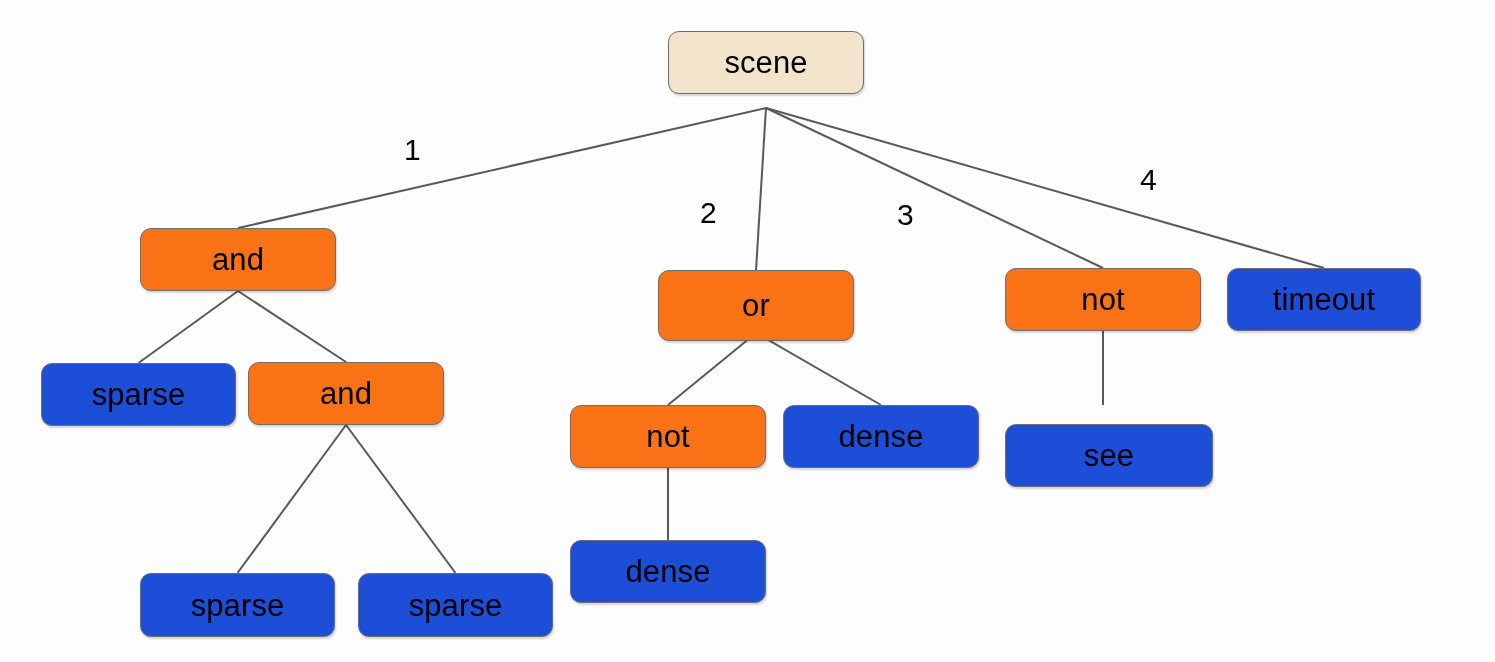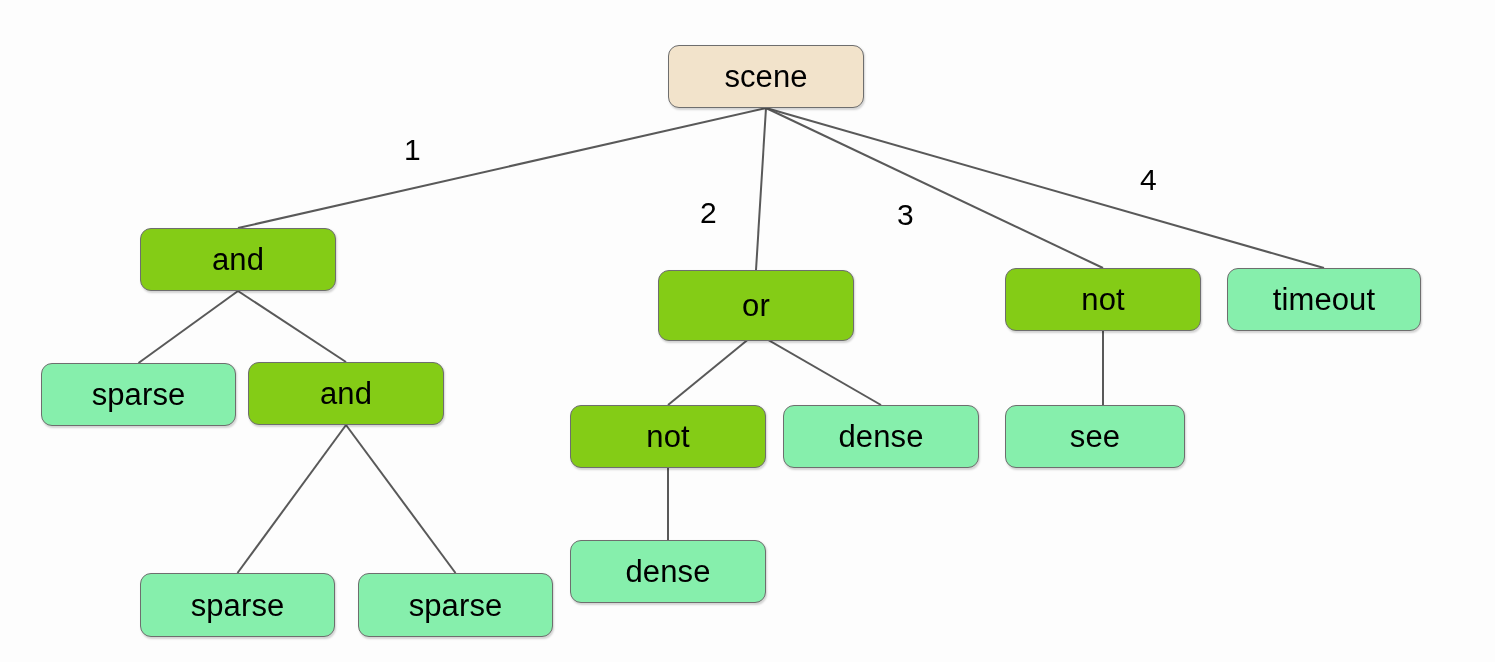--- a/index.html
+++ b/index.html
@@ -32,22 +32,22 @@
     align-items: center;
     justify-content: center;
     color: #000000;
     font-size: 31px;
     line-height: 1;
     letter-spacing: 0.1px;
     white-space: nowrap;
     box-shadow: 1px 1.5px 2px rgba(0,0,0,0.17);
   }
   .node.root  { background: #f2e3cb; }
-  .node.op    { background: #84cc16; }
-  .node.leaf  { background: #86efac; justify-content: center; }
+  .node.op    { background: #f97316; }
+  .node.leaf  { background: #1d4ed8; justify-content: center; }
   .edge-label {
     position: absolute;
     color: #000000;
     font-size: 30px;
     line-height: 1;
     white-space: nowrap;
   }
 </style>
 </head>
 <body>
@@ -61,21 +61,21 @@
       <line x1="238" y1="291" x2="138.5" y2="363" stroke="#595959" stroke-width="2"></line>
       <line x1="238" y1="291" x2="346" y2="362" stroke="#595959" stroke-width="2"></line>
       <line x1="346" y1="425" x2="237.5" y2="573" stroke="#595959" stroke-width="2"></line>
       <line x1="346" y1="425" x2="455.5" y2="573" stroke="#595959" stroke-width="2"></line>
       <line x1="756" y1="333" x2="668" y2="405" stroke="#595959" stroke-width="2"></line>
       <line x1="756" y1="333" x2="881" y2="405" stroke="#595959" stroke-width="2"></line>
       <line x1="668" y1="468" x2="668" y2="540" stroke="#595959" stroke-width="2"></line>
       <line x1="1103" y1="331" x2="1103" y2="405" stroke="#595959" stroke-width="2"></line>
     </svg>
   <div id="node-layer">
-      <div class="node root" style="left: 668px; top: 45px; width: 196px; height: 63px;">
+      <div class="node root" style="left: 668px; top: 31px; width: 196px; height: 63px;">
         <span>scene</span>
       </div>
       <div class="node op" style="left: 140px; top: 228px; width: 196px; height: 63px;">
         <span>and</span>
       </div>
       <div class="node leaf" style="left: 41px; top: 363px; width: 195px; height: 63px;">
         <span>sparse</span>
       </div>
       <div class="node op" style="left: 248px; top: 362px; width: 196px; height: 63px;">
         <span>and</span>
@@ -94,21 +94,21 @@
       </div>
       <div class="node leaf" style="left: 783px; top: 405px; width: 196px; height: 63px;">
         <span>dense</span>
       </div>
       <div class="node leaf" style="left: 570px; top: 540px; width: 196px; height: 63px;">
         <span>dense</span>
       </div>
       <div class="node op" style="left: 1005px; top: 268px; width: 196px; height: 63px;">
         <span>not</span>
       </div>
-      <div class="node leaf" style="left: 1005px; top: 405px; width: 180px; height: 63px;">
+      <div class="node leaf" style="left: 1005px; top: 424px; width: 208px; height: 63px;">
         <span>see</span>
       </div>
       <div class="node leaf" style="left: 1227px; top: 268px; width: 194px; height: 63px;">
         <span>timeout</span>
       </div>
     </div>
   <div id="label-layer">
       <div class="edge-label" style="left: 404px; top: 135px;">1</div>
       <div class="edge-label" style="left: 700px; top: 198px;">2</div>
       <div class="edge-label" style="left: 897px; top: 200px;">3</div>

